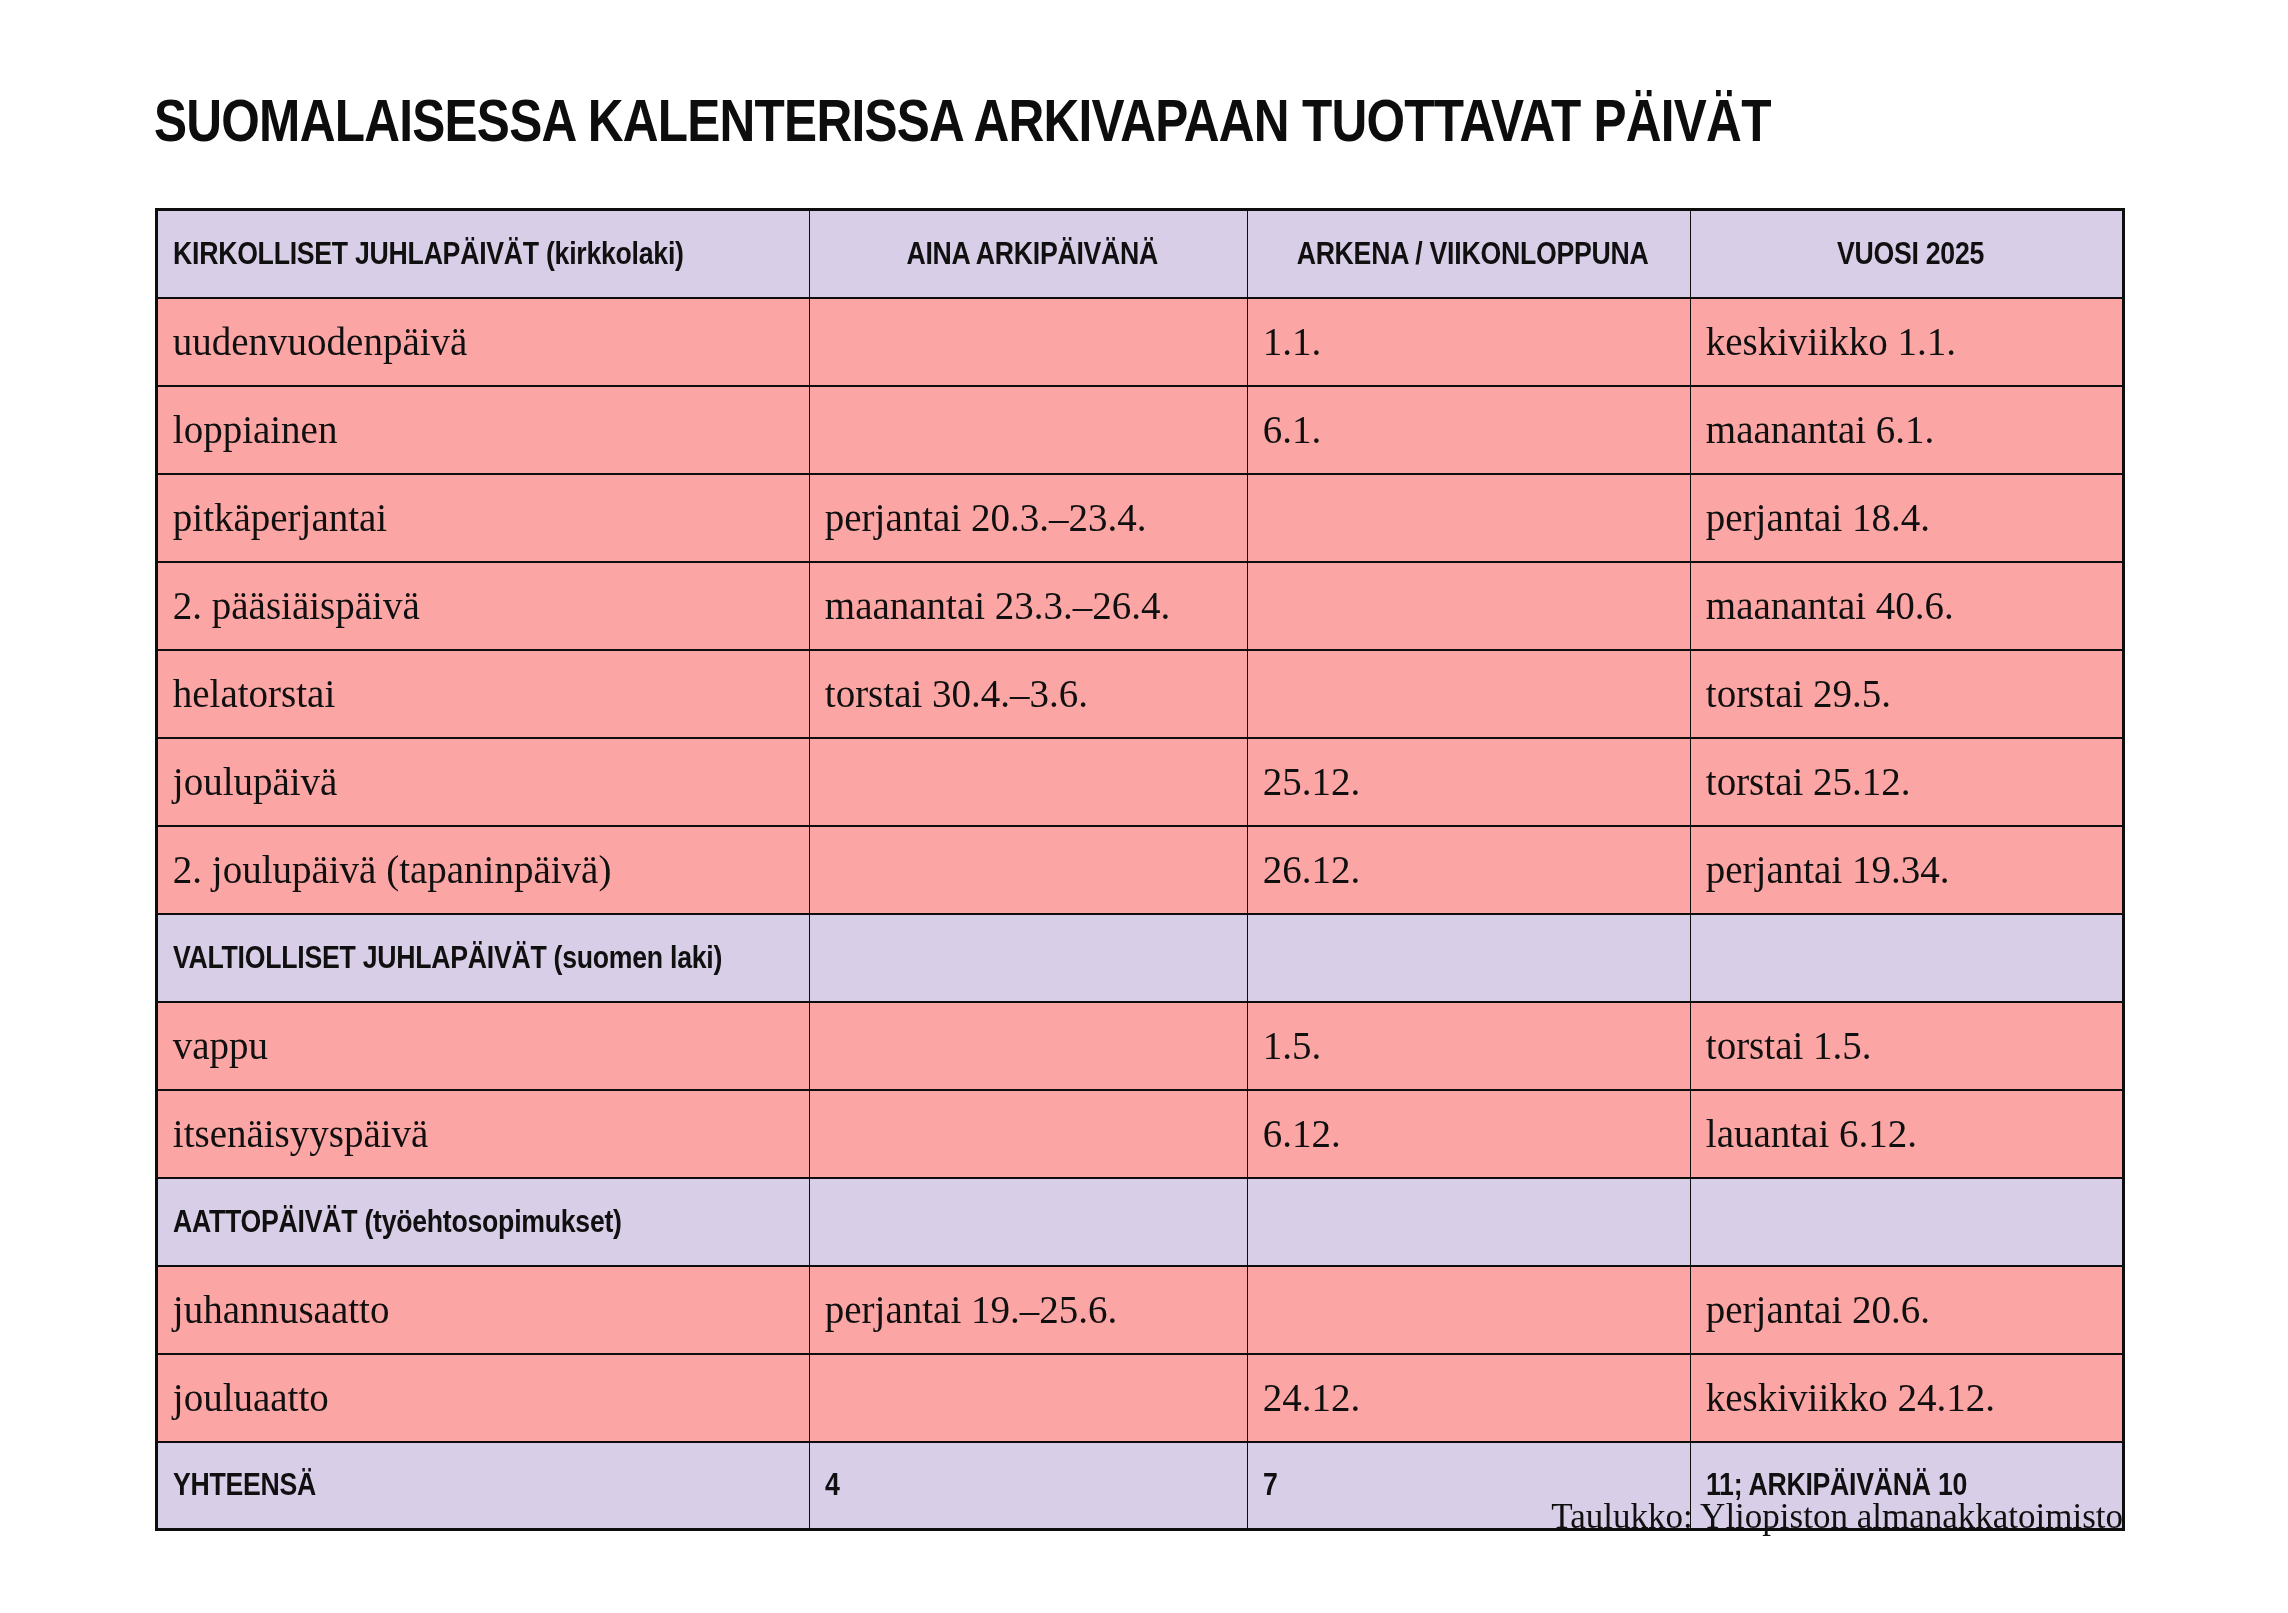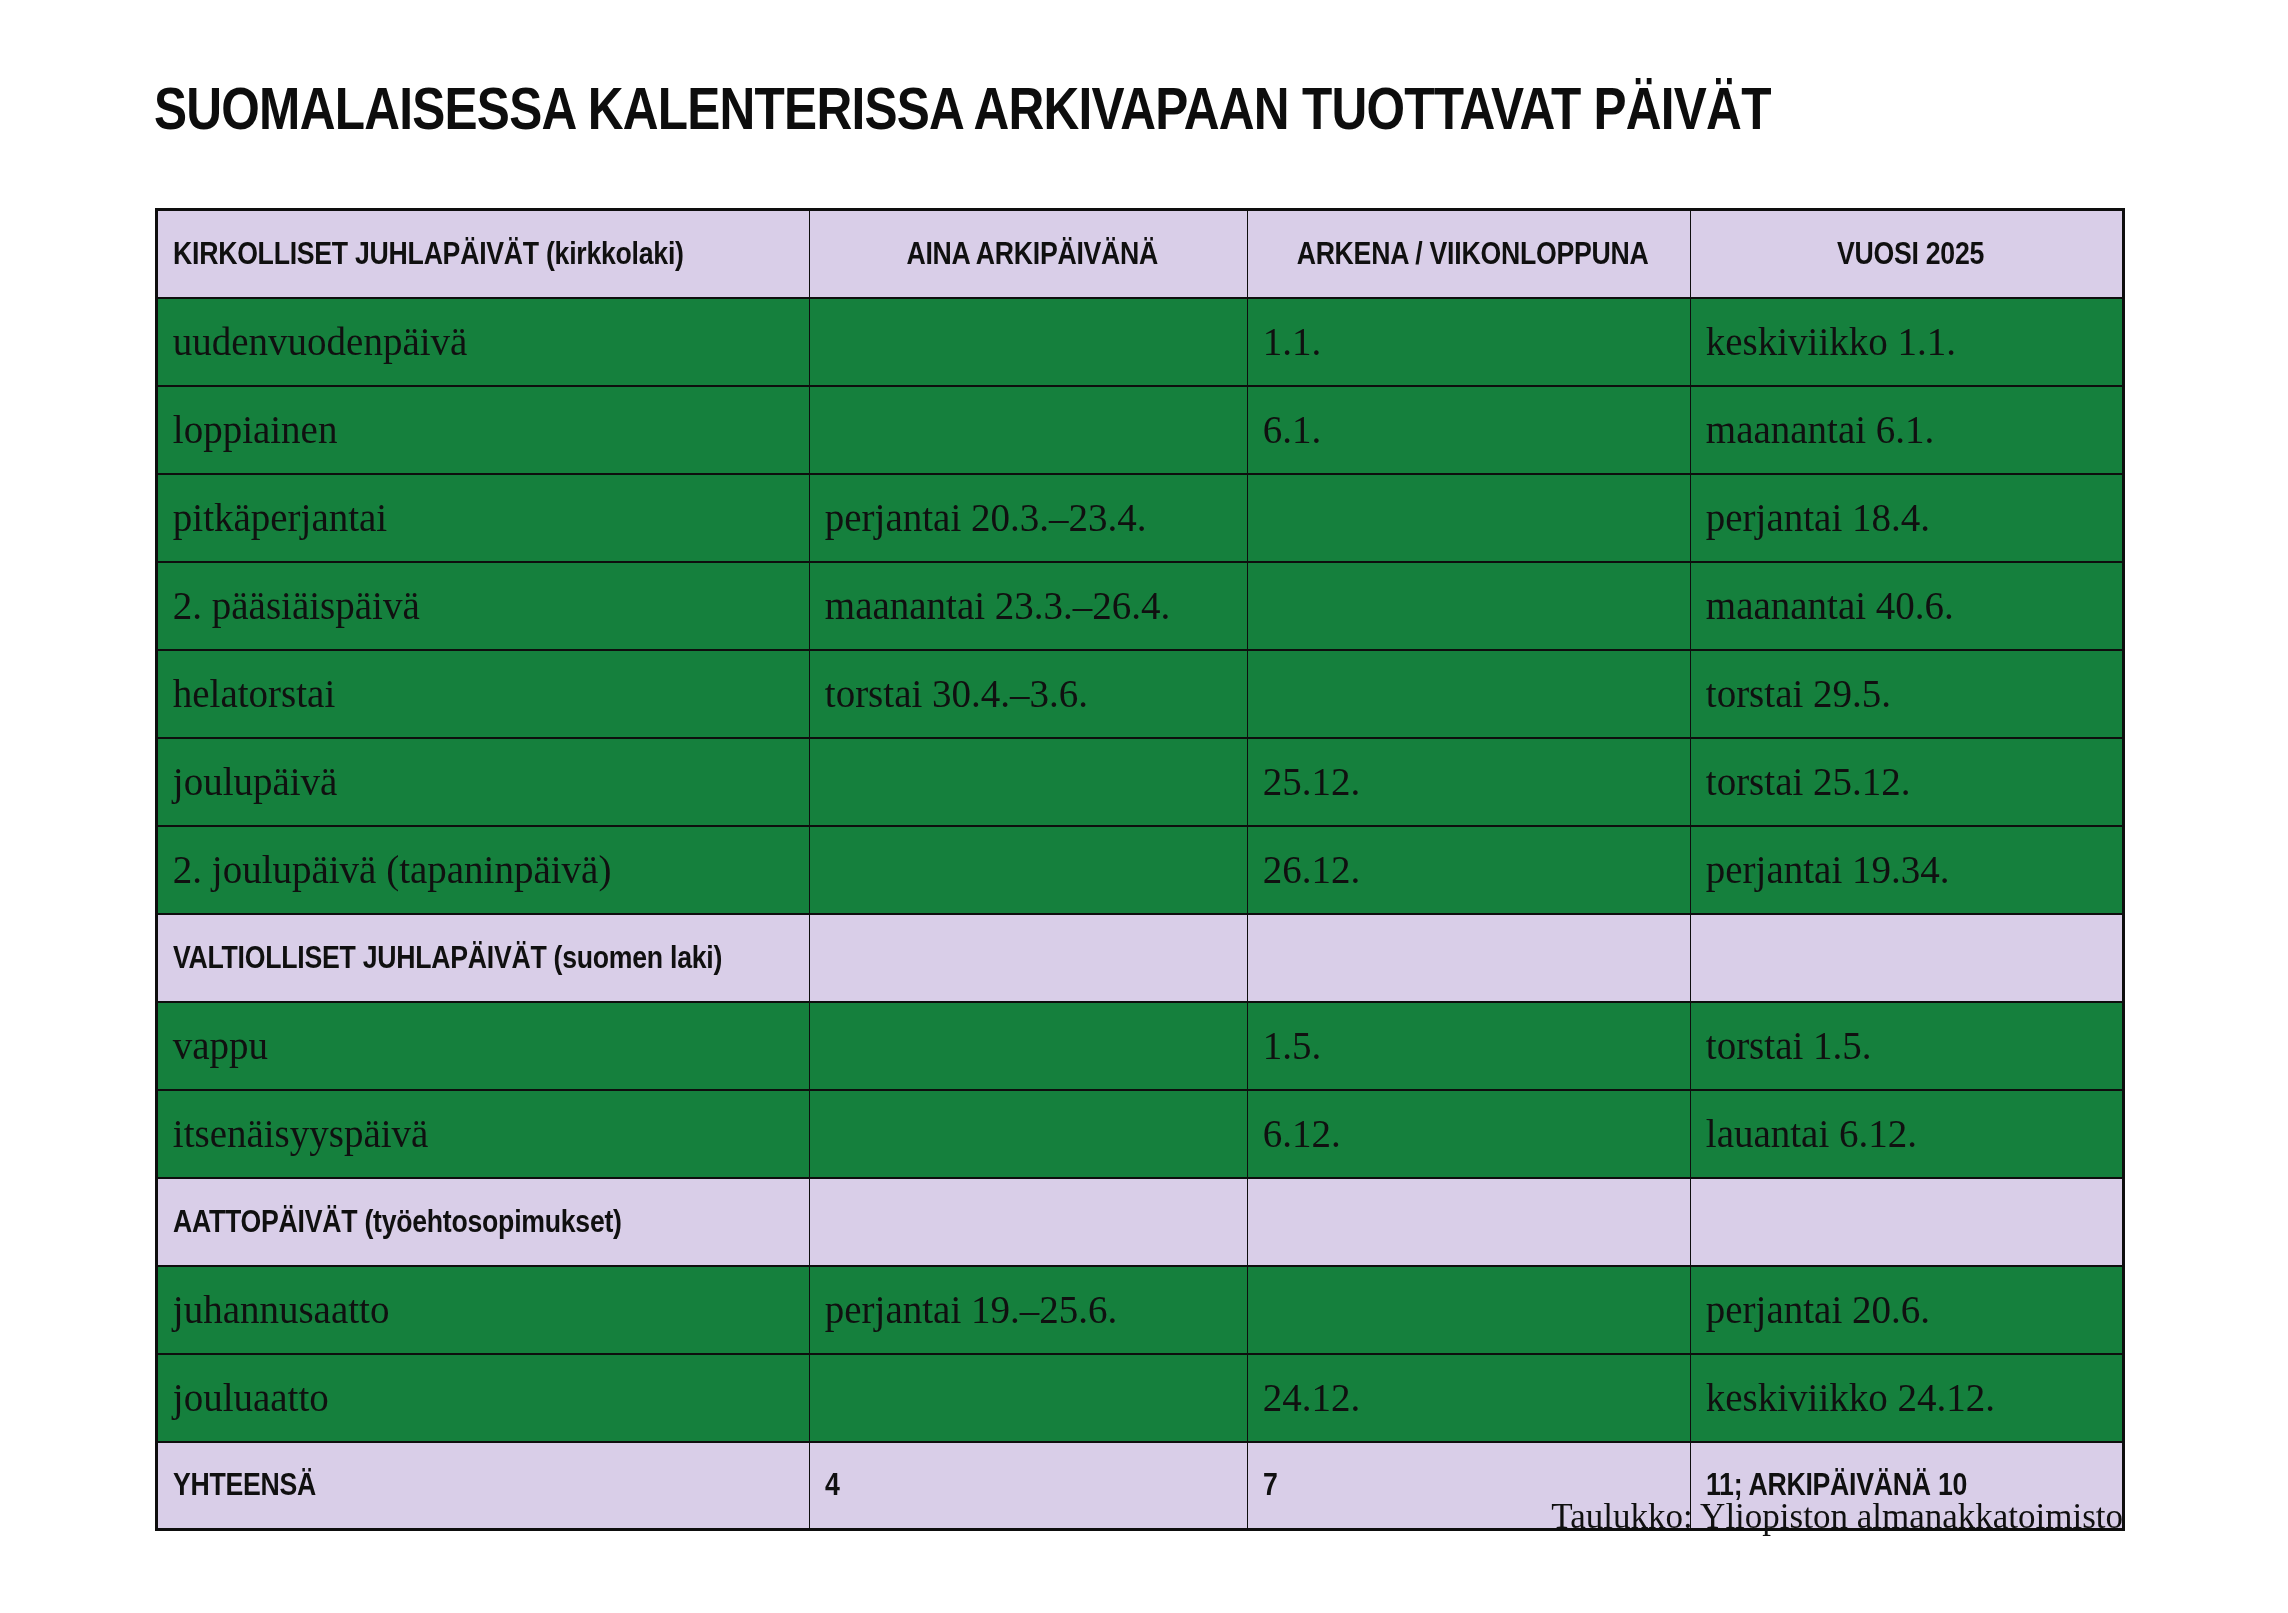--- a/index.html
+++ b/index.html
@@ -5,21 +5,21 @@
   * { box-sizing: border-box; margin: 0; padding: 0; }
   html, body {
     width: 2289px; height: 1613px;
     background: #ffffff;
     font-family: "Liberation Sans", sans-serif;
     position: relative;
     overflow: hidden;
   }
   .title {
     position: absolute;
-    top: 75px; left: 0; width: 1904px;
+    top: 87px; left: 0; width: 1904px;
     text-align: center;
     color: #0d0d0d;
     font-weight: 700;
     white-space: nowrap;
   }
   .title .cond-text {
     font-size: 59px;
     transform: scaleX(0.84);
     transform-origin: center;
     letter-spacing: -0.9px;
@@ -54,21 +54,21 @@
   }
   thead th {
     background: #d9cee8;
     text-align: center;
     font-size: 31px;
   }
   thead th:first-child { text-align: left; }
   thead th .cond-text { font-size: 31px; }
   thead th:not(:first-child) .cond-text { transform-origin: center; }
   tr.data td {
-    background: #15803d;
+    background: #fca5a5;
     font-family: "Liberation Serif", serif;
     font-size: 39px;
     font-weight: 400;
     text-align: left;
   }
   tr.section td, tr.summary td {
     background: #d9cee8;
     text-align: left;
     margin-left: 36px;
   }

